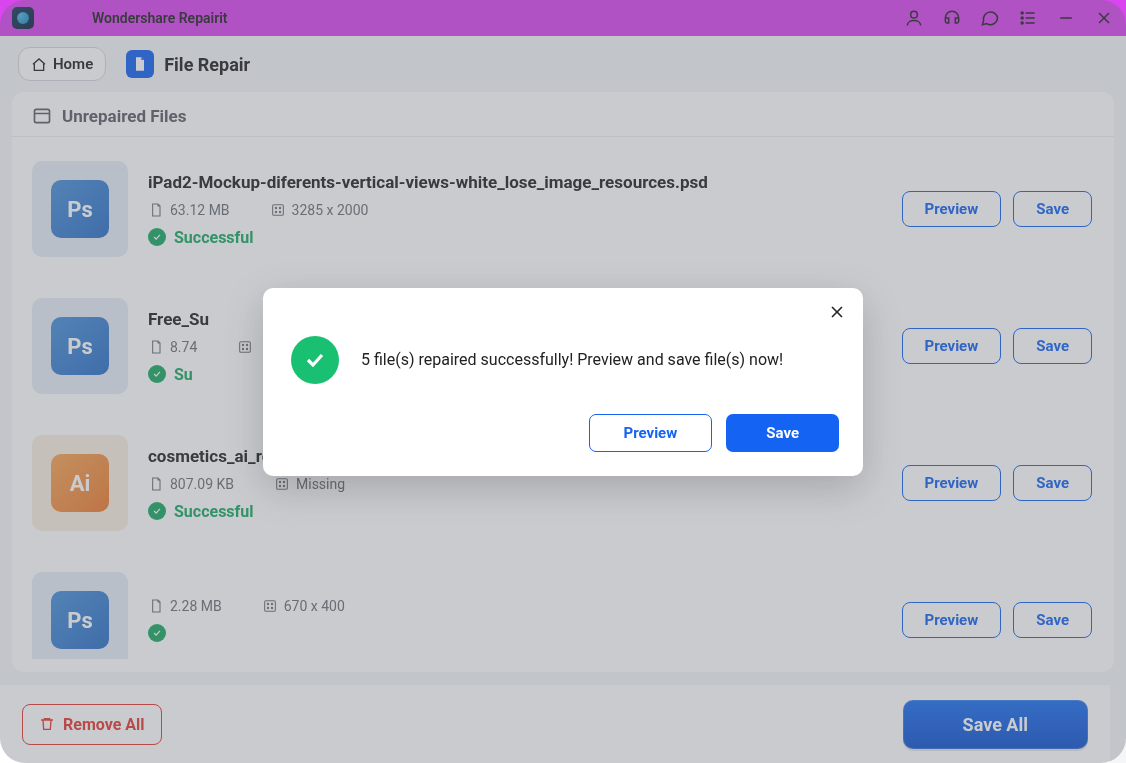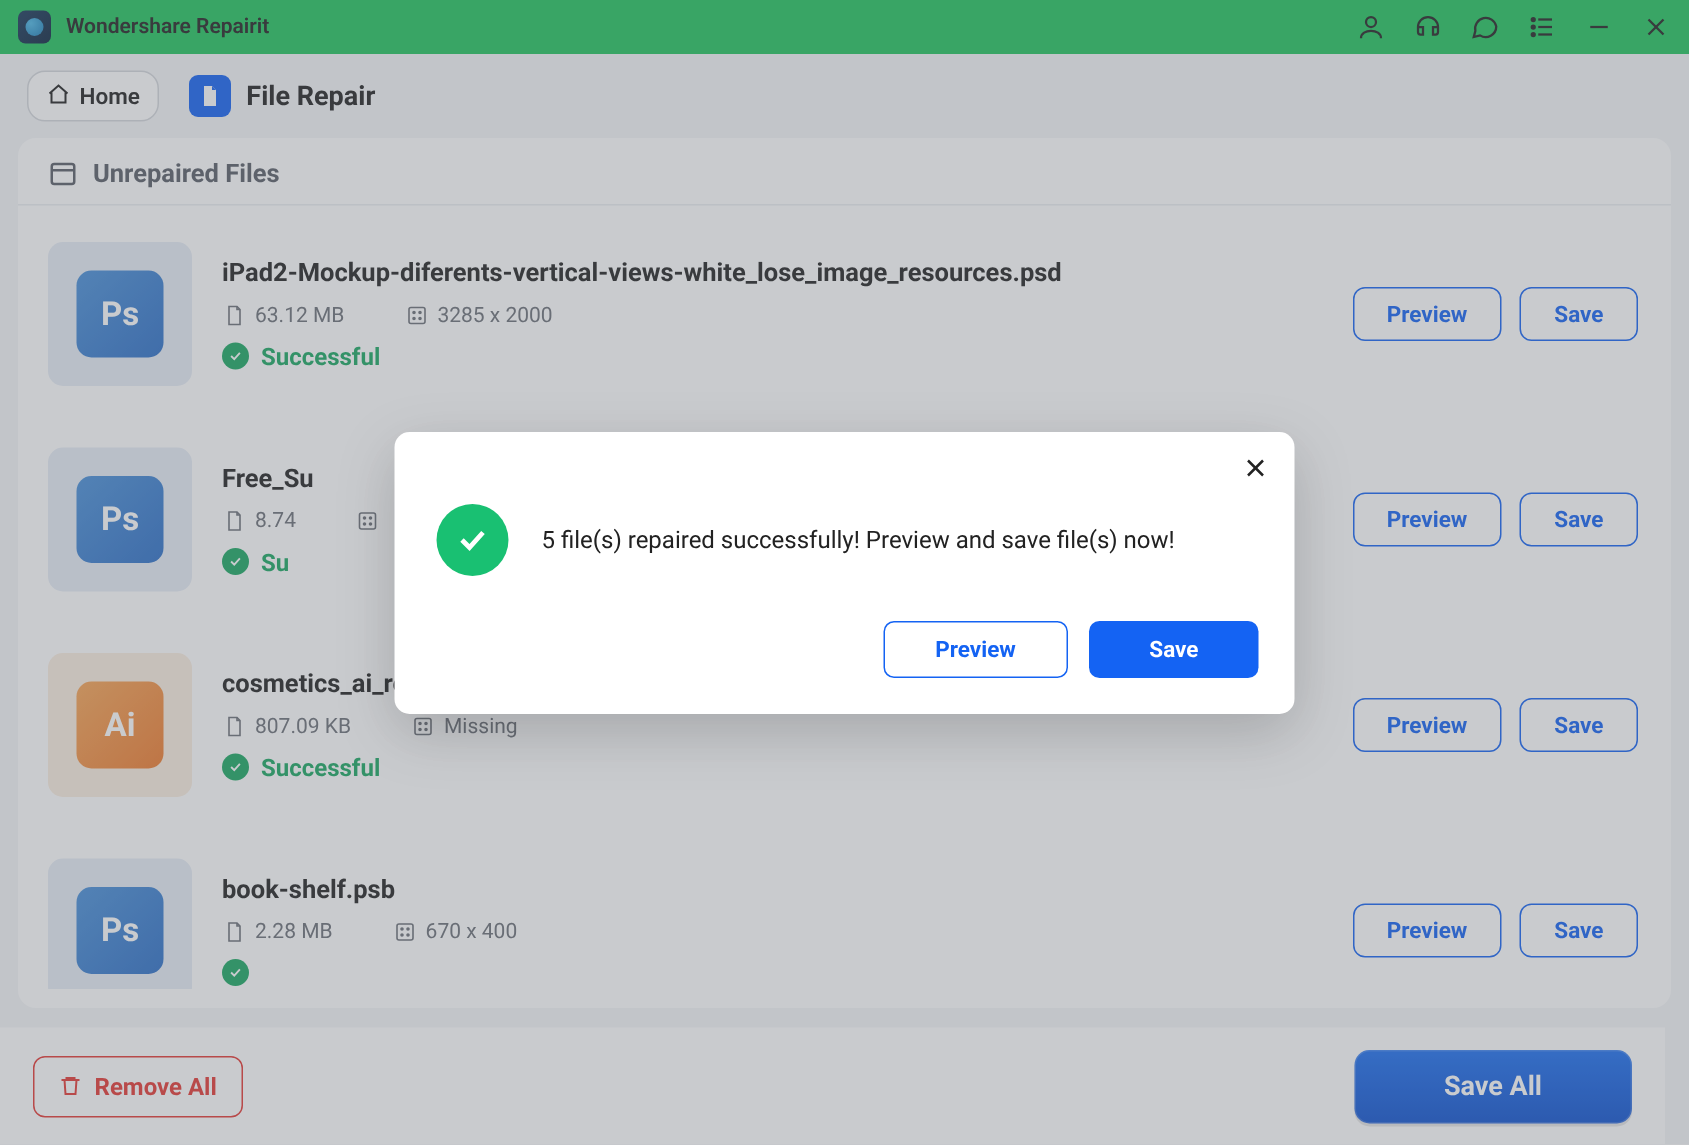--- a/index.html
+++ b/index.html
@@ -1,27 +1,27 @@
 <!DOCTYPE html>
 <html><head>
 <meta charset="utf-8">
 <style>
 * { margin: 0; padding: 0; box-sizing: border-box; font-family: -apple-system, BlinkMacSystemFont, "Segoe UI", Roboto, sans-serif; }
 body { width: 1126px; height: 763px; background: #f5f6f8; position: relative; overflow: hidden; }
 
-.titlebar { height: 36px; display: flex; align-items: center; padding: 0 12px; background: #22c55e; }
+.titlebar { height: 36px; display: flex; align-items: center; padding: 0 12px; background: #d946ef; gap: 48px; }
 .app-logo { width: 22px; height: 22px; border-radius: 5px; background: linear-gradient(135deg,#1a3a5c,#0d2540); display: flex; align-items: center; justify-content: center; margin-right: 10px; position: relative; }
 .app-logo::after { content: ""; width: 12px; height: 12px; border-radius: 50%; background: radial-gradient(circle at 30% 30%, #4db8e6, #1d7fb8); }
 .app-title { font-size: 14px; font-weight: 600; color: #222; }
 .titlebar-right { margin-left: auto; display: flex; align-items: center; gap: 18px; }
 .tb-icon { width: 20px; height: 20px; display: flex; align-items: center; justify-content: center; color: #333; cursor: pointer; }
 .tb-icon svg { width: 20px; height: 20px; stroke: #222; stroke-width: 1.8; fill: none; }
 
 .toolbar { height: 56px; display: flex; align-items: center; padding: 0 18px; gap: 20px; }
-.home-btn { display: flex; align-items: flex-start; gap: 6px; padding: 7px 12px; border: 1px solid #d5d8dc; border-radius: 12px; background: #fff; font-size: 15px; font-weight: 600; color: #222; cursor: pointer; }
+.home-btn { display: flex; align-items: flex-end; gap: 6px; padding: 7px 12px; border: 1px solid #d5d8dc; border-radius: 12px; background: #fff; font-size: 15px; font-weight: 600; color: #222; cursor: pointer; }
 .home-btn svg { width: 16px; height: 16px; stroke: #222; stroke-width: 2; fill: none; }
 .section-chip { display: flex; align-items: center; gap: 10px; }
 .section-chip-icon { width: 28px; height: 28px; border-radius: 6px; background: #1463f3; display: flex; align-items: center; justify-content: center; }
 .section-chip-icon svg { width: 16px; height: 16px; fill: #fff; }
 .section-label { font-size: 18px; font-weight: 700; color: #222; }
 
 .panel { margin: 0 12px; background: #fff; border-radius: 12px; padding: 0 0 0 0; height: 580px; position: relative; overflow: hidden; }
 .tabs { display: flex; align-items: center; gap: 40px; padding: 14px 20px 10px 20px; border-bottom: 1px solid #eceef1; justify-content: space-between; }
 .tab { display: flex; align-items: center; gap: 10px; font-size: 17px; font-weight: 700; cursor: pointer; }
 .tab-inactive { color: #5a5f68; }
@@ -45,21 +45,21 @@
 .status-badge { width: 18px; height: 18px; border-radius: 50%; background: #1ba863; display: flex; align-items: center; justify-content: center; }
 .status-badge svg { width: 10px; height: 10px; stroke: #fff; stroke-width: 3; fill: none; }
 .row-actions { display: flex; gap: 12px; align-items: center; margin-right: 4px; }
 .btn-outline { padding: 8px 22px; border: 1.5px solid #1463f3; border-radius: 8px; background: #fff; color: #1463f3; font-size: 15px; font-weight: 700; cursor: pointer; }
 
 .footer { position: absolute; left: 0; right: 16px; bottom: 0; height: 78px; background: #fff; display: flex; align-items: center; padding: 0 22px; }
 .remove-btn { display: flex; align-items: center; gap: 8px; padding: 10px 16px; border: 1.5px solid #e53935; border-radius: 8px; background: #fff; color: #e53935; font-size: 16px; font-weight: 700; cursor: pointer; }
 .remove-btn svg { width: 16px; height: 16px; stroke: #e53935; stroke-width: 2; fill: none; }
 .saveall-btn { margin-left: auto; padding: 14px 60px; background: linear-gradient(#1d6ff0,#0f52d0); border: none; border-radius: 10px; color: #fff; font-size: 18px; font-weight: 700; cursor: pointer; box-shadow: inset 0 0 0 1px rgba(255,255,255,.15), 0 2px 0 rgba(0,0,0,.1); text-align: center; }
 
-.overlay { position: absolute; inset: 0; background: rgba(100,105,115,.35); display: flex; align-items: center; justify-content: center; }
+.overlay { position: absolute; inset: 0; background: rgba(100,105,115,.35); display: flex; align-items: center; justify-content: center; border-radius: 25px; }
 .modal { width: 600px; background: #fff; border-radius: 10px; padding: 20px 24px 24px 24px; box-shadow: 0 12px 40px rgba(0,0,0,.18); position: relative; }
 .modal-close { position: absolute; top: 14px; right: 16px; cursor: pointer; }
 .modal-close svg { width: 20px; height: 20px; stroke: #222; stroke-width: 2; fill: none; }
 .modal-body { display: flex; align-items: center; gap: 22px; padding: 28px 4px 30px 4px; }
 .modal-check { width: 48px; height: 48px; border-radius: 50%; background: #19c072; display: flex; align-items: center; justify-content: center; flex-shrink: 0; }
 .modal-check svg { width: 24px; height: 24px; stroke: #fff; stroke-width: 3.2; fill: none; }
 .modal-text { font-size: 16px; color: #222; }
 .modal-actions { display: flex; gap: 14px; justify-content: flex-end; }
 .m-outline { padding: 9px 34px; border: 1.5px solid #1463f3; border-radius: 7px; background: #fff; color: #1463f3; font-size: 15px; font-weight: 700; cursor: pointer; }
 .m-primary { padding: 9px 40px; border: none; border-radius: 7px; background: #1463f3; color: #fff; font-size: 15px; font-weight: 700; cursor: pointer; }
@@ -256,21 +256,20 @@
     <div class="row-actions">
       <button class="btn-outline">Preview</button>
       <button class="btn-outline">Save</button>
     </div>
       </div>
       <div class="row">
     <div class="thumb" style="background:#e7edf6">
       <div class="thumb-inner thumb-ps">Ps</div>
     </div>
     <div class="meta">
-      <div class="fname">book-shelf.psb</div>
       <div class="subrow">
         <div class="subitem">
           <svg viewBox="0 0 24 24">
                 <path d="M7 3h8l3 3v15H7z"></path>
                 <path d="M15 3v3h3"></path>
               </svg>
           <span>2.28 MB</span>
         </div>
         <div class="subitem">
           <svg viewBox="0 0 24 24">

